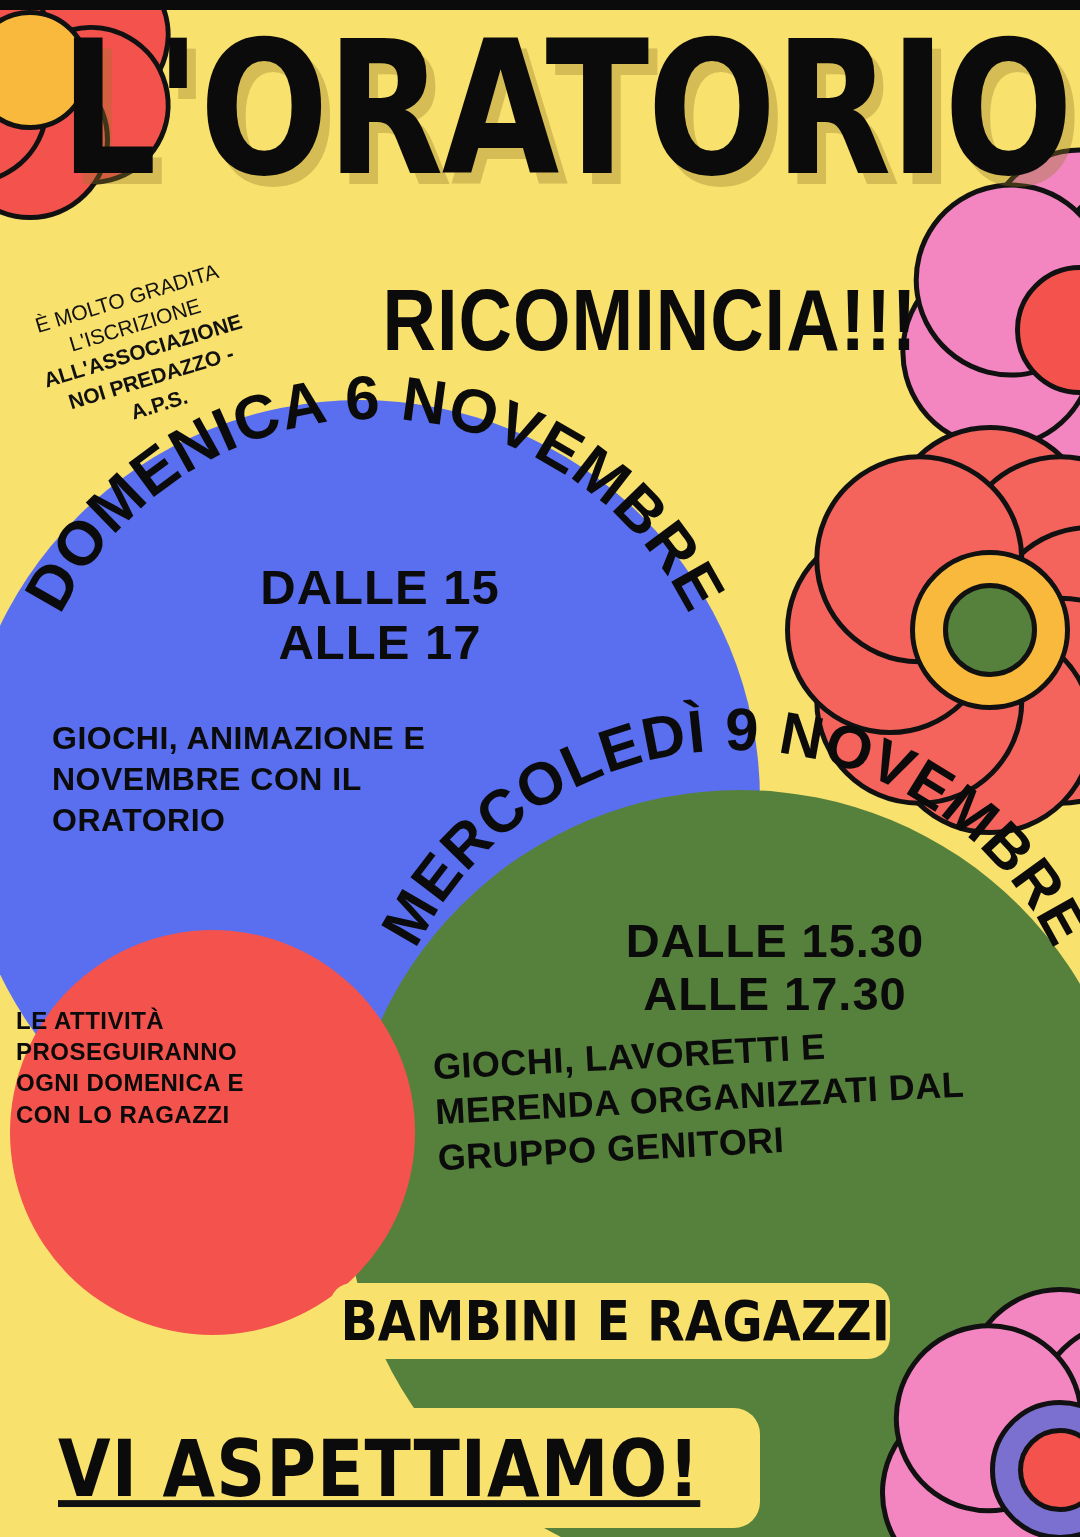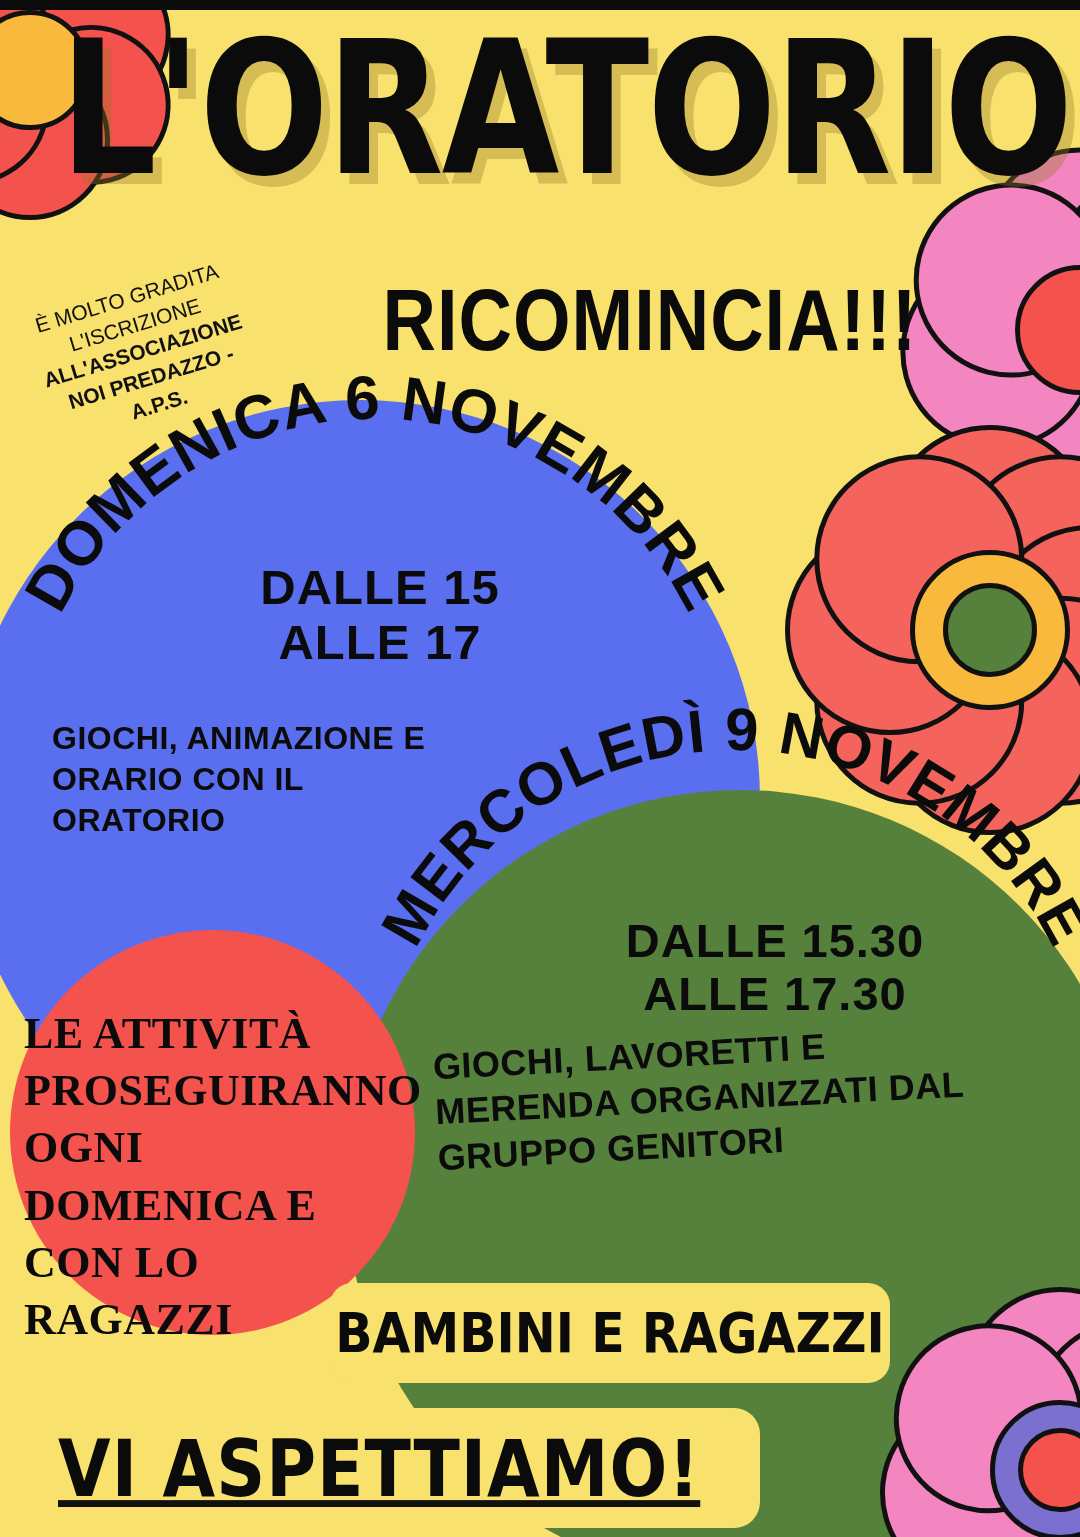--- a/index.html
+++ b/index.html
@@ -179,42 +179,41 @@
   #mer-desc {
     left: 435px;
     top: 1030px;
     width: 545px;
     font-size: 36px;
     line-height: 1.26;
     letter-spacing: 0.5px;
     transform: rotate(-3deg);
   }
   #red-text {
-    left: 24px;
+    left: 16px;
     top: 1005px;
     width: 370px;
-    font-size: 44px;
+    font-size: 24px;
     line-height: 1.3;
     letter-spacing: 0.5px;
-    font-family: Liberation Serif, serif;
   }
 
   
   #banner-bambini {
     position: absolute;
     z-index: 35;
     left: 330px;
     top: 1283px;
     width: 560px;
-    height: 100px;
+    height: 76px;
     background: #f8e16c;
     border-radius: 22px;
     display: flex;
     align-items: center;
-    justify-content: center;
+    justify-content: flex-end;
   }
   #banner-bambini span {
     font-family: "DejaVu Sans", sans-serif;
     font-weight: 700;
     font-size: 49px;
     letter-spacing: 0px;
     color: #0b0b0b;
     transform: scaleY(1.12);
   }
   #banner-aspettiamo {
@@ -328,21 +327,21 @@
     </svg>
   </div>
 
   <div class="block" id="dom-time">
     <div>DALLE 15</div>
     <div>ALLE 17</div>
   </div>
 
   <div class="block" id="dom-desc">
     <div>GIOCHI, ANIMAZIONE E</div>
-    <div>ORARIO CON IL</div>
+    <div>NOVEMBRE CON IL</div>
     <div>ORATORIO</div>
   </div>
 
   <div class="arc" style="left:355px; top:770px; width:770px; height:340px;">
     <svg width="770" height="340" viewBox="0 0 770 340">
       <defs>
         <path id="arcWed" d="M 25 335 A 352 352 0 0 1 735 335" fill="none"></path>
       </defs>
       <text font-size="60" letter-spacing="1">
         <textPath href="#arcWed" startOffset="50%" text-anchor="middle">MERCOLEDÌ 9 NOVEMBRE</textPath>

